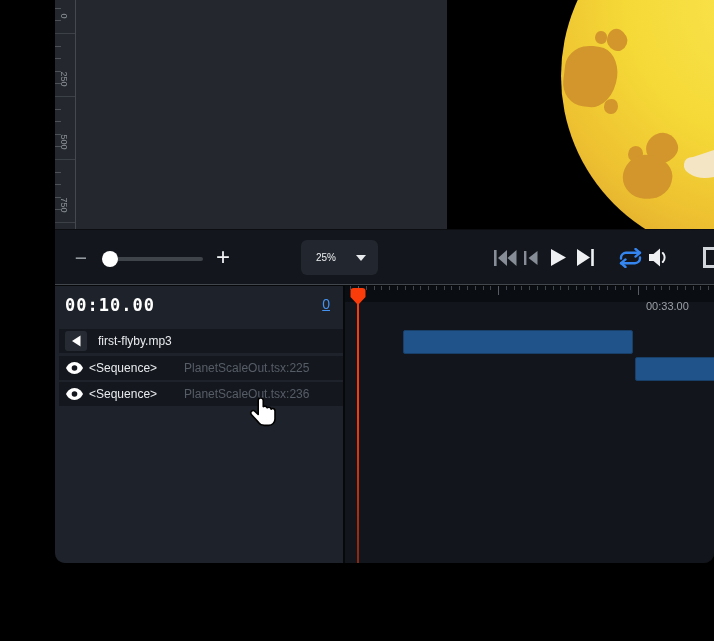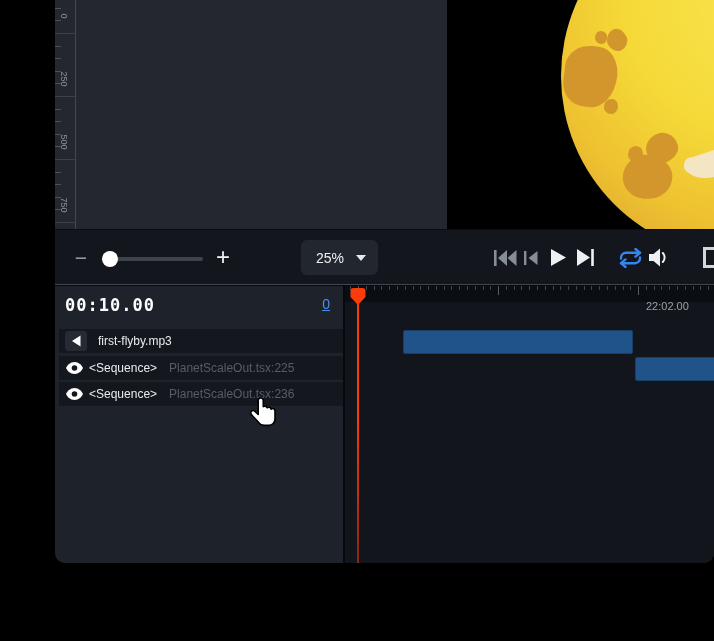--- a/index.html
+++ b/index.html
@@ -28,41 +28,41 @@
   .tb-btn { position:absolute; background:none; border:none; cursor:pointer; padding:0; }
   .zoom-out { left:16px; top:16px; width:20px; height:24px; color:#9aa0a6; font-size:21px; line-height:22px; text-align:center; }
   .zoom-in  { left:156px; top:13px; width:24px; height:28px; color:#f2f3f5; font-size:24px; line-height:26px; text-align:center; }
   .slider { position:absolute; left:46px; top:19px; width:104px; height:20px; }
   .slider-track { position:absolute; left:2px; top:8px; width:100px; height:4px; background:#3f444b; border-radius:2px; }
   .slider-knob { position:absolute; left:1px; top:2px; width:16px; height:16px; background:#fff; border-radius:50%; }
   .dropdown { position:absolute; top:10px; height:35px; background:#22262e; border-radius:6px;
               display:flex; align-items:center; justify-content:space-between; padding:0 12px 0 15px; cursor:pointer; }
   .dd-zoom { left:246px; width:77px; }
   .dd-speed { left:334px; width:79px; }
-  .dropdown .val { color:#eef0f2; font-size:14px; }
+  .dropdown .val { color:#eef0f2; font-size:10px; }
   .chev { width:0; height:0; border-left:5px solid transparent; border-right:5px solid transparent; border-top:6px solid #e8eaed; }
   .icon-btn { position:absolute; background:none; border:none; cursor:pointer; padding:0; line-height:0; }
   .bracket-icon { position:absolute; left:648px; top:17px; width:14px; height:21px;
                   border-left:3px solid #d3d7dc; border-top:3px solid #d3d7dc; border-bottom:3px solid #d3d7dc; }
 
   
   .timeline { position:absolute; left:0; top:284px; width:659px; height:279px; background:#07080a; border-top:1px solid #42474e; }
   .tl-left { position:absolute; left:0; top:1px; width:288px; height:278px; background:#1e232b; border-radius:0 0 0 10px; overflow:hidden; }
   .timecode { position:absolute; left:10px; top:9px; color:#fff; font-family:"DejaVu Sans Mono", monospace;
               font-weight:bold; font-size:17px; letter-spacing:1px; }
   .framelink { position:absolute; right:13px; top:10px; color:#4593f0; font-size:14px; text-decoration:underline; cursor:pointer; }
   .track-row { position:absolute; left:4px; width:288px; height:24px; background:#14181e; display:flex; align-items:center; cursor:pointer; }
   .row1 { top:43px; } .row2 { top:70px; } .row3 { top:96px; }
   .audio-btn { margin-left:6px; width:22px; height:20px; background:#262b33; border-radius:3px;
                display:flex; align-items:center; justify-content:center; border:none; cursor:pointer; }
   .eye-btn { margin-left:7px; width:17px; height:12px; border:none; background:none; padding:0; line-height:0; cursor:pointer; }
   .track-label { color:#e9ebee; font-size:12px; }
   .row1 .track-label { margin-left:11px; }
   .row2 .track-label, .row3 .track-label { margin-left:6px; }
-  .track-src { color:#575d67; font-size:12px; margin-left:12px; }
+  .track-src { color:#575d67; font-size:12px; margin-left:27px; }
 
   .tl-right { position:absolute; left:290px; top:1px; width:369px; height:278px; background:#12151b; overflow:hidden; }
   .tl-ruler { position:absolute; left:0; top:0; width:369px; height:16px; background:#0a0d11; cursor:pointer; }
   .tick { position:absolute; top:0; width:1px; background:#41464d; }
   .tick.minor { height:4px; } .tick.major { height:9px; background:#575c63; }
   .tl-time { position:absolute; left:301px; top:14px; color:#9aa0a5; font-size:11px; }
   .bar { position:absolute; height:24px; background:#1f538a; border:1px solid #173f68; border-radius:2px; cursor:grab; }
   .bar1 { left:58px; top:44px; width:230px; }
   .bar2 { left:290px; top:71px; width:82px; }
   .playhead-line { position:absolute; left:12px; top:3px; width:2px; height:275px;
@@ -252,21 +252,21 @@
             <div class="tick minor" style="left: 300.9px;"></div>
             <div class="tick minor" style="left: 308.6px;"></div>
             <div class="tick minor" style="left: 316.4px;"></div>
             <div class="tick minor" style="left: 324.2px;"></div>
             <div class="tick minor" style="left: 332px;"></div>
             <div class="tick minor" style="left: 339.8px;"></div>
             <div class="tick minor" style="left: 347.5px;"></div>
             <div class="tick minor" style="left: 355.3px;"></div>
             <div class="tick minor" style="left: 363.1px;"></div>
           </div>
-        <span class="tl-time">22:02.00</span>
+        <span class="tl-time">00:33.00</span>
         <div class="bar bar1"></div>
         <div class="bar bar2"></div>
         <div class="playhead-line"></div>
         <svg class="playhead-flag" width="18" height="19" viewBox="0 0 18 19">
           <path d="M1.5 4 Q1.5 1 4.5 1 H13.5 Q16.5 1 16.5 4 V10 L9 18 L1.5 10 Z" fill="#fa3b0a"></path>
         </svg>
       </div>
     </div>
   </div>
 

